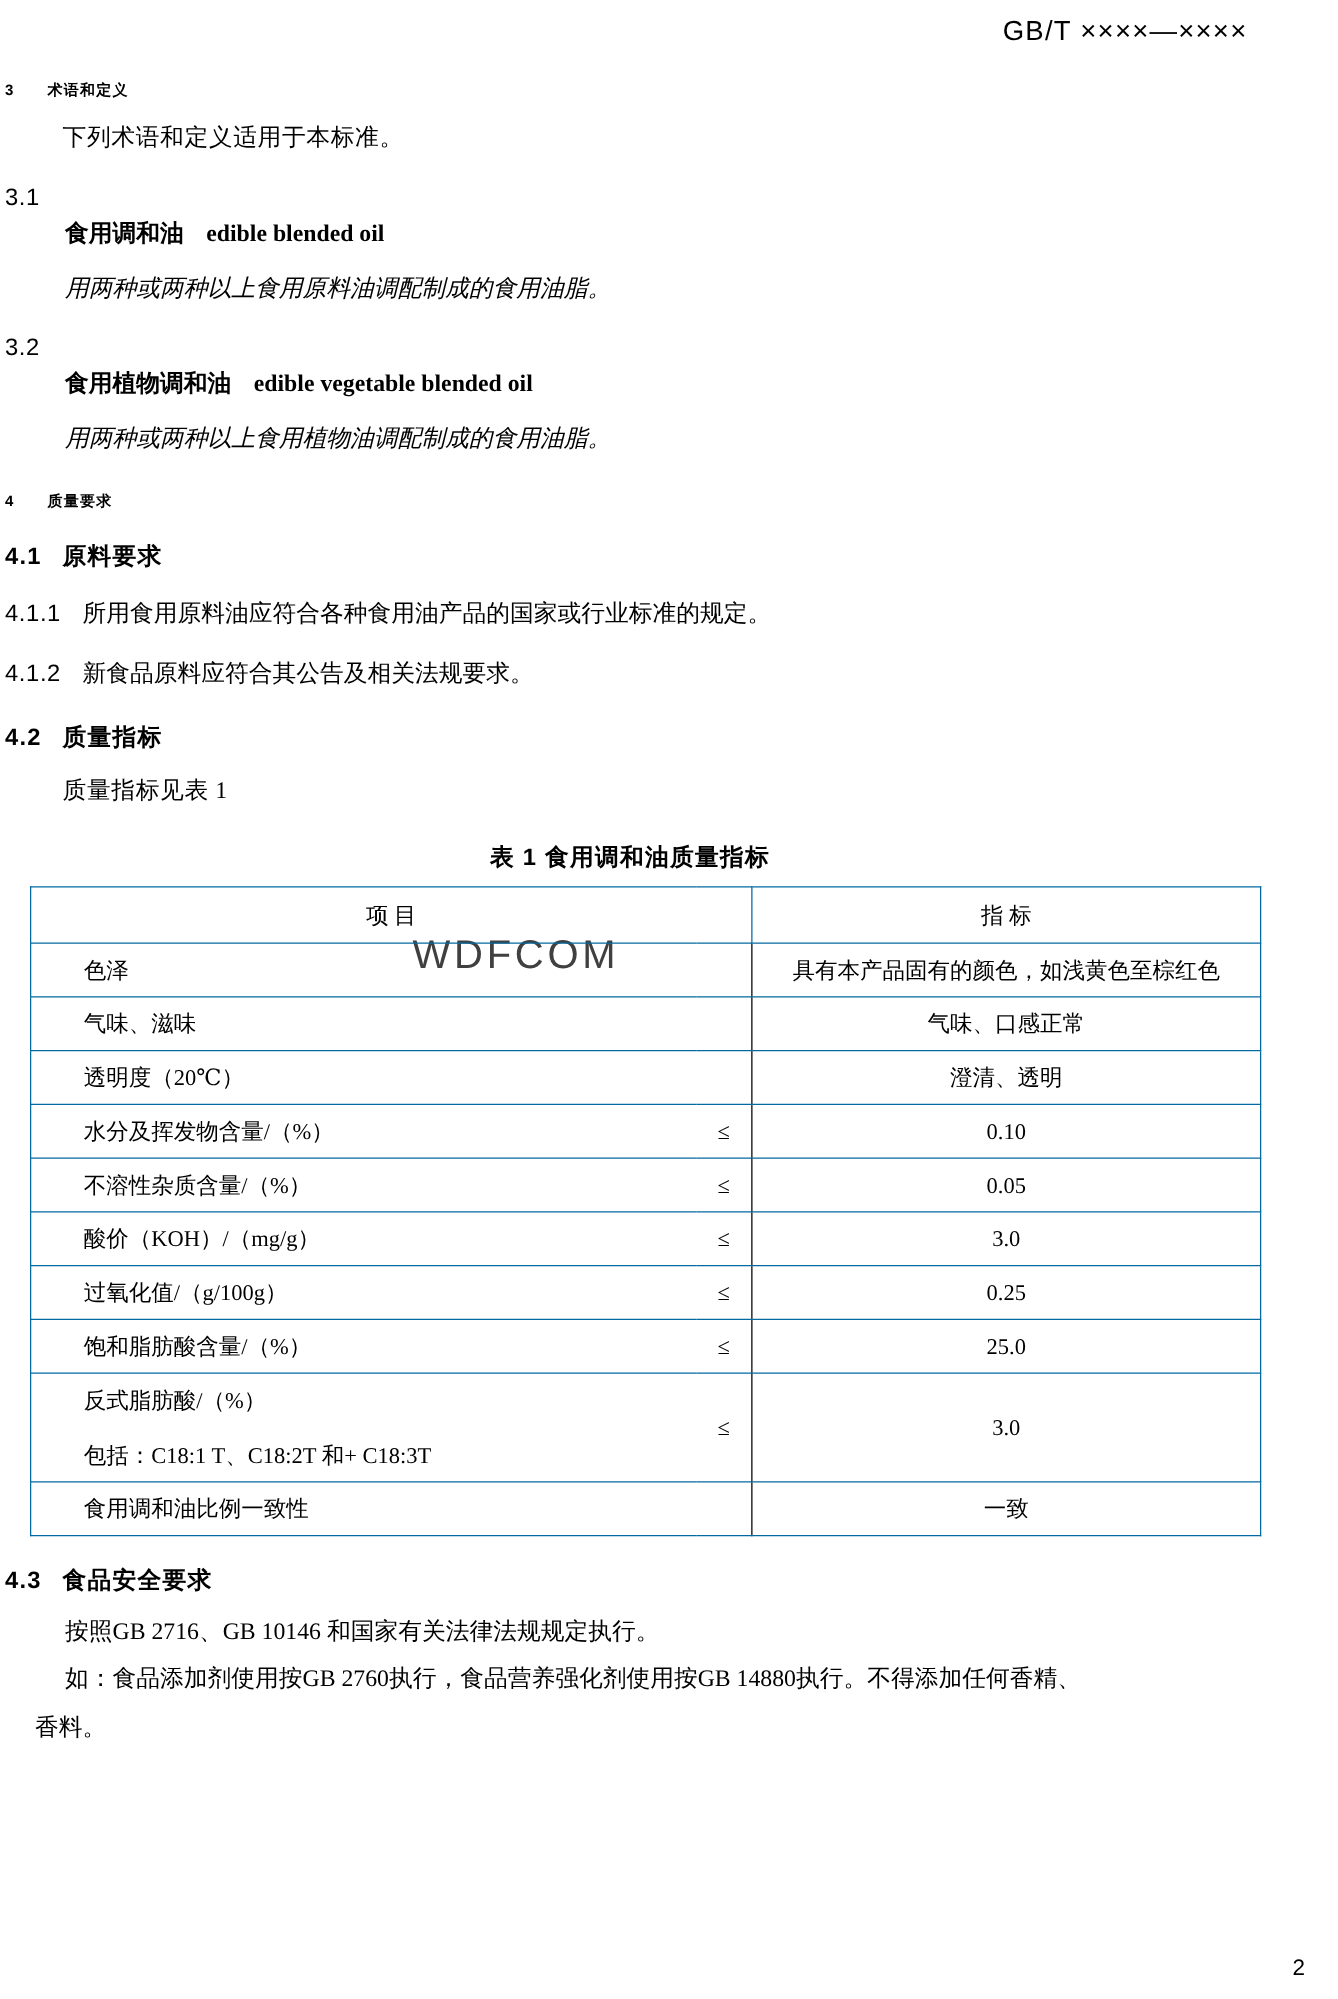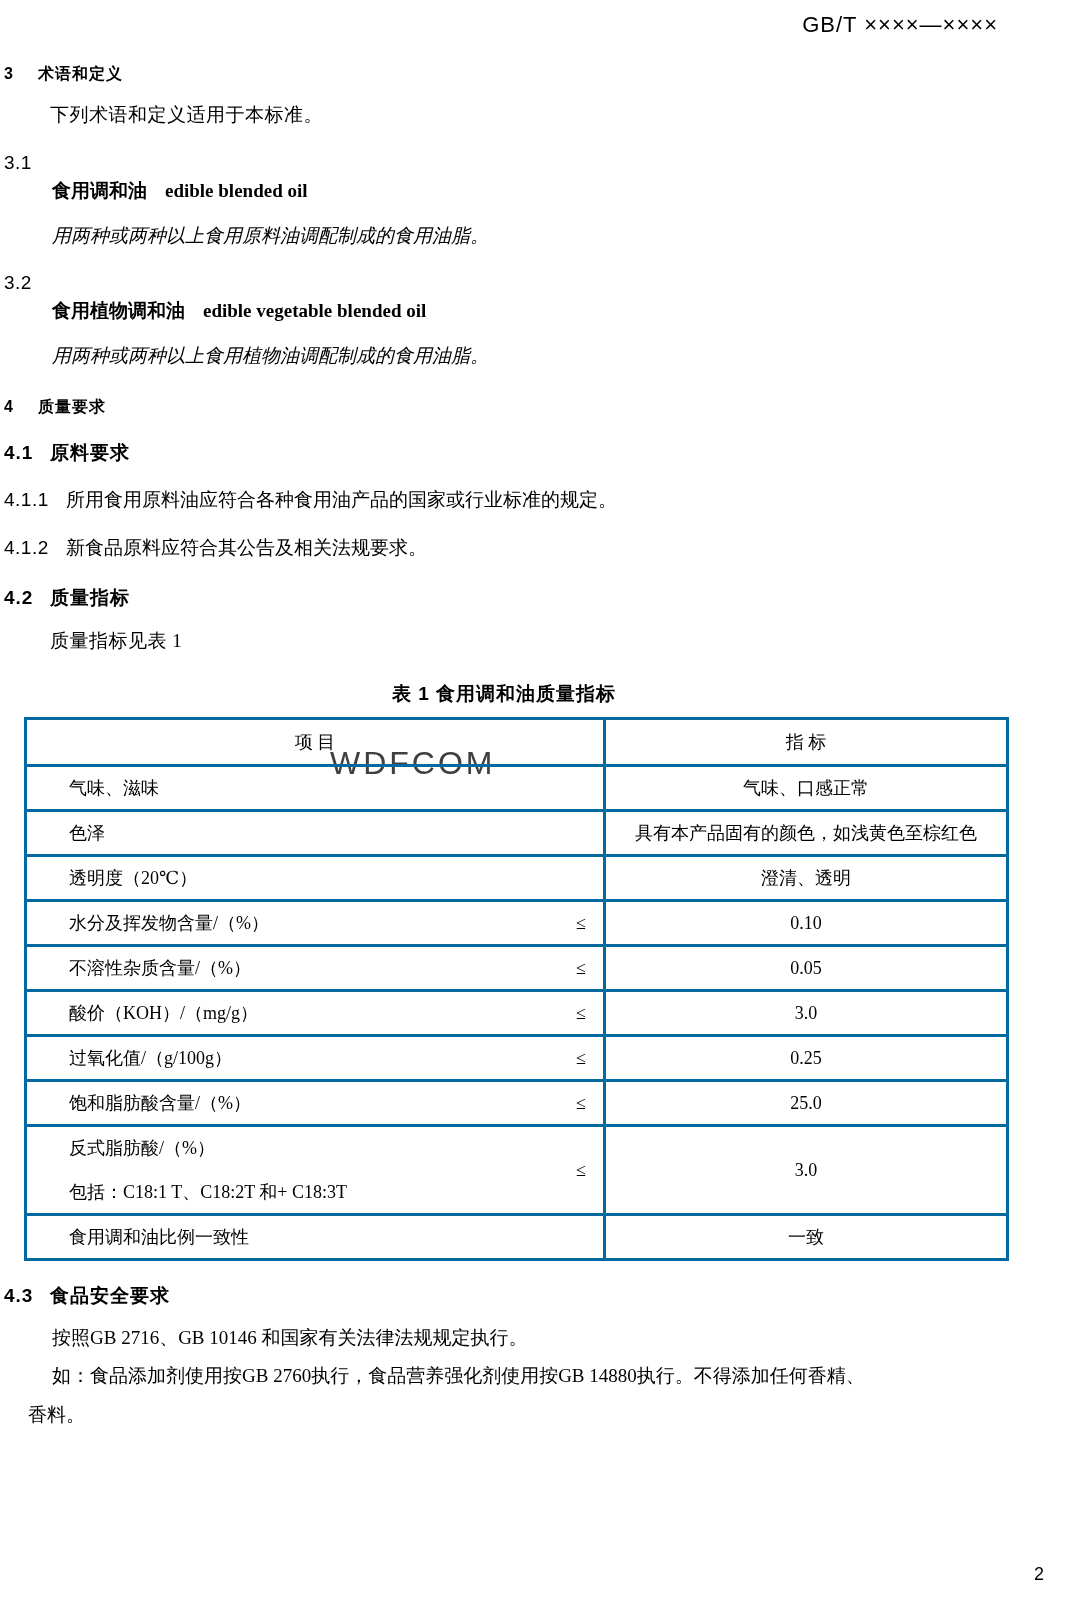--- a/index.html
+++ b/index.html
@@ -42,21 +42,21 @@
     text-align: right;
     font-family: "Liberation Sans", sans-serif;
     font-size: 22px;
     letter-spacing: 1px;
     padding-top: 12px;
     padding-right: 10px;
   }
   .sec-title {
     font-family: "Liberation Sans", sans-serif;
     font-weight: bold;
-    font-size: 16px;
+    font-size: 12px;
     margin: 26px 0 0 4px;
     letter-spacing: 1px;
   }
   .sec-title .num {
     display: inline-block;
     min-width: 34px;
   }
   .subsec-title {
     font-family: "Liberation Sans", sans-serif;
     font-weight: bold;
@@ -121,21 +121,21 @@
     margin: 26px 0 10px 0;
     letter-spacing: 1px;
   }
   table.spec {
     border-collapse: collapse;
     width: 985px;
     margin: 0 0 0 24px;
     font-size: 18px;
   }
   table.spec td {
-    border: 3px solid #0369a1;
+    border: 1px solid #0369a1;
     padding: 9px 10px;
     vertical-align: middle;
   }
   table.spec td.item {
     width: 480px;
     padding-left: 42px;
   }
   table.spec td.op {
     width: 44px;
     text-align: center;
@@ -236,29 +236,29 @@
     <div class="table-caption">表 1  食用调和油质量指标</div>
 
     <table class="spec">
       <tbody>
         <tr class="head">
           <td colspan="2">项      目</td>
           <td>指      标</td>
         </tr>
 
         <tr>
+          <td class="item item-noborder">色泽</td>
+          <td class="op"></td>
+          <td class="val">具有本产品固有的颜色，如浅黄色至棕红色</td>
+        </tr>
+
+        <tr>
           <td class="item item-noborder">气味、滋味</td>
           <td class="op"></td>
           <td class="val">气味、口感正常</td>
-        </tr>
-
-        <tr>
-          <td class="item item-noborder">色泽</td>
-          <td class="op"></td>
-          <td class="val">具有本产品固有的颜色，如浅黄色至棕红色</td>
         </tr>
 
         <tr>
           <td class="item item-noborder">透明度（20℃）</td>
           <td class="op"></td>
           <td class="val">澄清、透明</td>
         </tr>
 
         <tr>
           <td class="item item-noborder">水分及挥发物含量/（%）</td>

